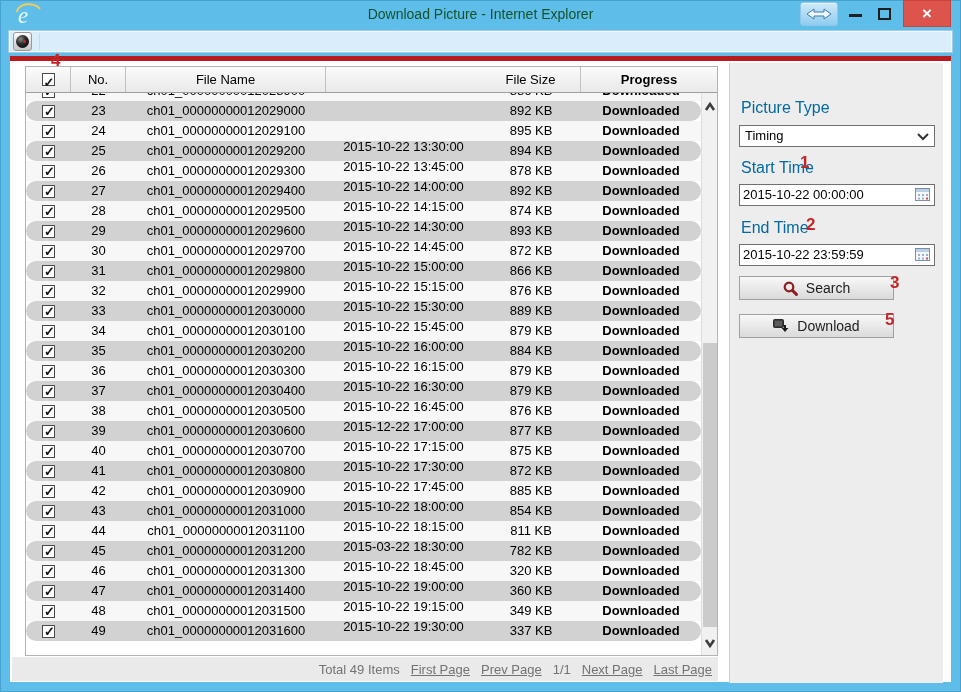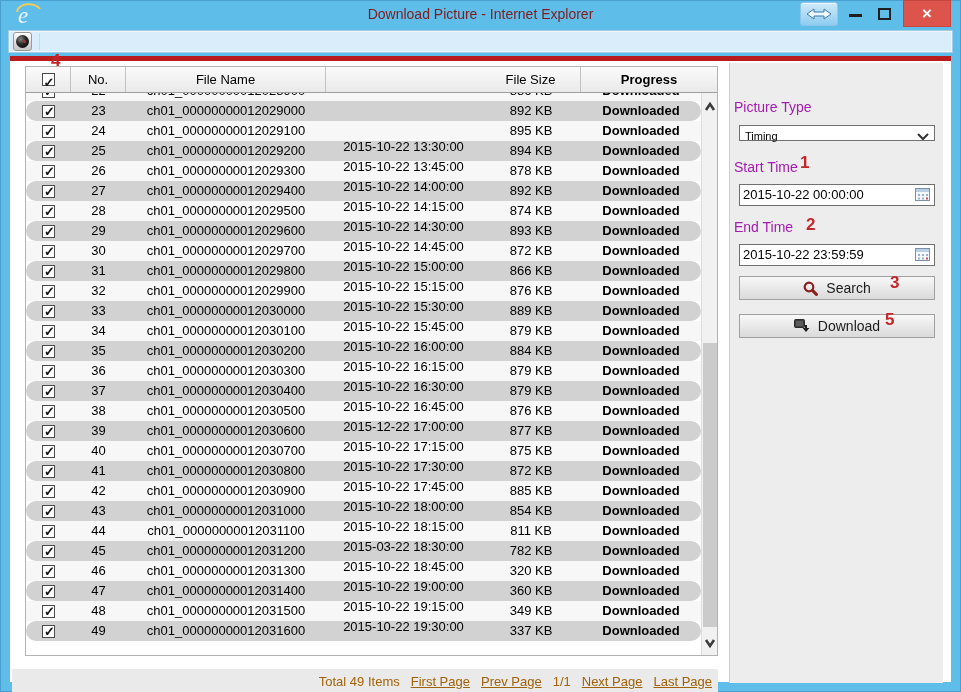--- a/index.html
+++ b/index.html
@@ -3,21 +3,21 @@
 <meta charset="utf-8">
 <style>
   * { margin:0; padding:0; box-sizing:border-box; }
   body { font-family:"Liberation Sans", sans-serif; background:#333; }
   .window { position:relative; width:961px; height:692px; background:#5ebde9;
             overflow:hidden; box-shadow: inset 0 0 0 1px #47a0d0; }
 
   
   .titlebar { position:absolute; left:0; top:0; width:100%; height:29px; }
   .title-text { position:absolute; left:0; top:6px; width:100%; text-align:center;
-                font-size:14px; color:#7f1d1d; }
+                font-size:14px; color:#14532d; }
   .ie-logo { position:absolute; left:14px; top:2px; width:28px; height:26px; }
   .wb-compat { position:absolute; left:800px; top:2px; width:38px; height:24px;
                border:1px solid #8fc6e9; border-radius:3px;
                background:linear-gradient(#cfeafa,#8fccf0);
                display:flex; align-items:center; justify-content:center;
                box-shadow: inset 0 1px 0 #e8f6fd; }
   .wb-min { position:absolute; left:849px; top:14px; width:13px; height:3px; background:#1f1f1f; }
   .wb-max { position:absolute; left:878px; top:8px; width:13px; height:12px; border:2px solid #1f1f1f; }
   .wb-close { position:absolute; left:903px; top:0; width:48px; height:27px;
               background:#dd544d; color:#fff; font-size:17px; font-weight:bold;
@@ -75,35 +75,35 @@
   .vscroll { position:absolute; right:0; top:26px; width:16px; height:562px;
              background:#f1f1f1; border-left:1px solid #ddd; }
   .vthumb { position:absolute; left:1px; top:250px; width:14px; height:284px; background:#cbcbcb; }
   .varrow { position:absolute; left:2px; width:12px; height:12px; }
   .varrow.up { top:8px; }
   .varrow.down { bottom:6px; }
 
   
   .pager { position:absolute; left:2px; top:596px; width:706px; height:24px;
            background:#eaeaea; display:flex; align-items:center; justify-content:flex-end;
-           gap:11px; padding-right:6px; font-size:13px; color:#a16207;margin-top:12px; }
+           gap:11px; padding-right:6px; font-size:13px; color:#737373; }
   .pager .plink { text-decoration:underline; cursor:pointer; }
 
   
   .panel { position:absolute; left:719px; top:2px; width:214px; height:620px;
            background:#ededed; border-left:1px solid #cfcfcf; }
-  .plabel { position:absolute; left:4px; font-size:14px; color:#a21caf; }
-  .pselect { position:absolute; left:9px; top:62px; width:196px; height:16px; background:#fff;
-             border:1px solid #707070; font-size:11px; line-height:20px; padding-left:5px; }
+  .plabel { position:absolute; left:11px; font-size:16px; color:#0369a1; }
+  .pselect { position:absolute; left:9px; top:62px; width:196px; height:22px; background:#fff;
+             border:1px solid #707070; font-size:13px; line-height:20px; padding-left:5px; }
   .pselect .chev { position:absolute; right:5px; top:7px; }
   .pinput { position:absolute; left:9px; width:196px; height:22px; background:#fff;
             border:1px solid #707070; font-size:13px; line-height:20px; padding-left:3px;
             color:#000; }
   .cal-icon { position:absolute; right:4px; top:3px; width:15px; height:13px; }
-  .pbtn { position:absolute; left:9px; width:196px; height:24px;
+  .pbtn { position:absolute; left:9px; width:155px; height:24px;
           background:linear-gradient(#f8f8f8,#dadada); border:1px solid #a0a0a0;
           display:flex; align-items:center; justify-content:center; gap:8px;
           font-size:14px; color:#1c1c1c; cursor:pointer; }
 
   
   .ann { position:absolute; color:#c4272b; font-size:17px; font-weight:bold; z-index:50; }
 </style>
 </head>
 <body>
 

